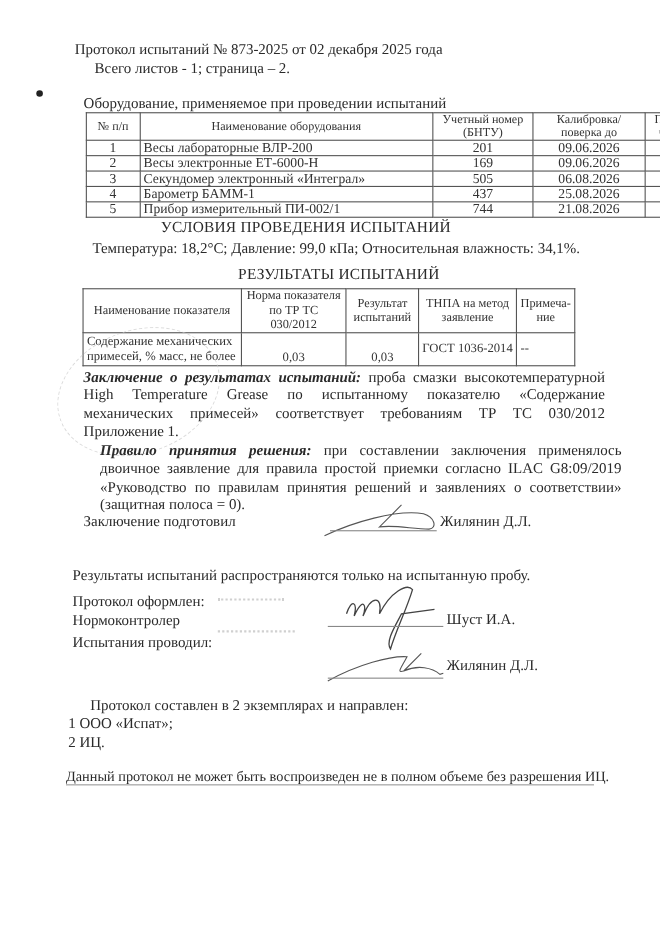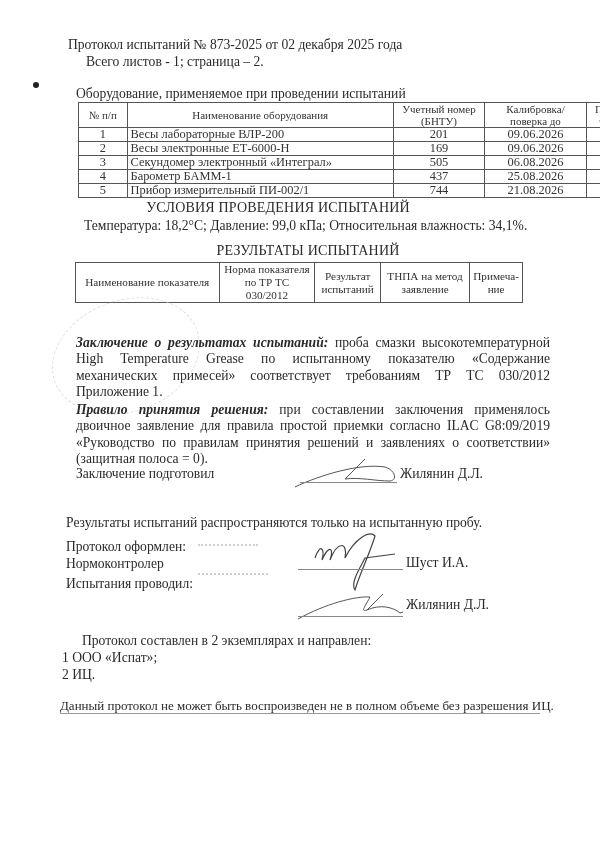--- a/index.html
+++ b/index.html
@@ -105,28 +105,35 @@
       <col style="width:46px">
   </colgroup>
   <tbody>
       <tr style="height:29px;">
     <th>Наименование показателя</th>
     <th>Норма показателя по ТР ТС 030/2012</th>
     <th>Результат испытаний</th>
     <th>ТНПА на метод заявление</th>
     <th>Примеча- ние</th>
   </tr>
+  <tr style="height:30px;">
+    <td style="white-space:normal;">Содержание механических примесей, % масс, не более</td>
+    <td class="c">0,03</td>
+    <td class="c">0,03</td>
+    <td style="text-align:center;">ГОСТ 1036-2014</td>
+    <td>--</td>
+  </tr>
 </tbody>
   </table>
 
 <div class="stamp-round"></div>
 
 <div class="para" style="top:335px;"><span class="bi">Заключение о результатах испытаний:</span><span> проба смазки высокотемпературной High Temperature Grease по испытанному показателю «Содержание механических примесей» соответствует требованиям ТР ТС 030/2012 Приложение 1.</span></div>
 
-<div class="para" style="top:402px;"><span class="bi">Правило принятия решения:</span><span> при составлении заключения применялось двоичное заявление для правила простой приемки согласно ILAC G8:09/2019 «Руководство по правилам принятия решений и заявлениях о соответствии» (защитная полоса = 0).</span></div>
+<div class="para" style="top:402px;margin-left:15px;"><span class="bi">Правило принятия решения:</span><span> при составлении заключения применялось двоичное заявление для правила простой приемки согласно ILAC G8:09/2019 «Руководство по правилам принятия решений и заявлениях о соответствии» (защитная полоса = 0).</span></div>
 
 <div class="abs t14" style="left:76px; top:466px;">Заключение подготовил</div>
 <svg class="abs" style="left:290px; top:455px;" width="110" height="36">
   <path d="M5 32 C 30 20, 70 8, 95 12 C 105 15, 108 25, 100 26 C 85 26, 70 22, 55 24 L 75 4" fill="none" stroke="#555" stroke-width="1"></path>
 </svg>
 <div class="sigline" style="left:300px; top:482px; width:97px;"></div>
 <div class="abs t14" style="left:400px; top:466px;">Жилянин Д.Л.</div>
 
 <div class="abs t14" style="left:66px; top:515px;">Результаты испытаний распространяются только на испытанную пробу.</div>
 

